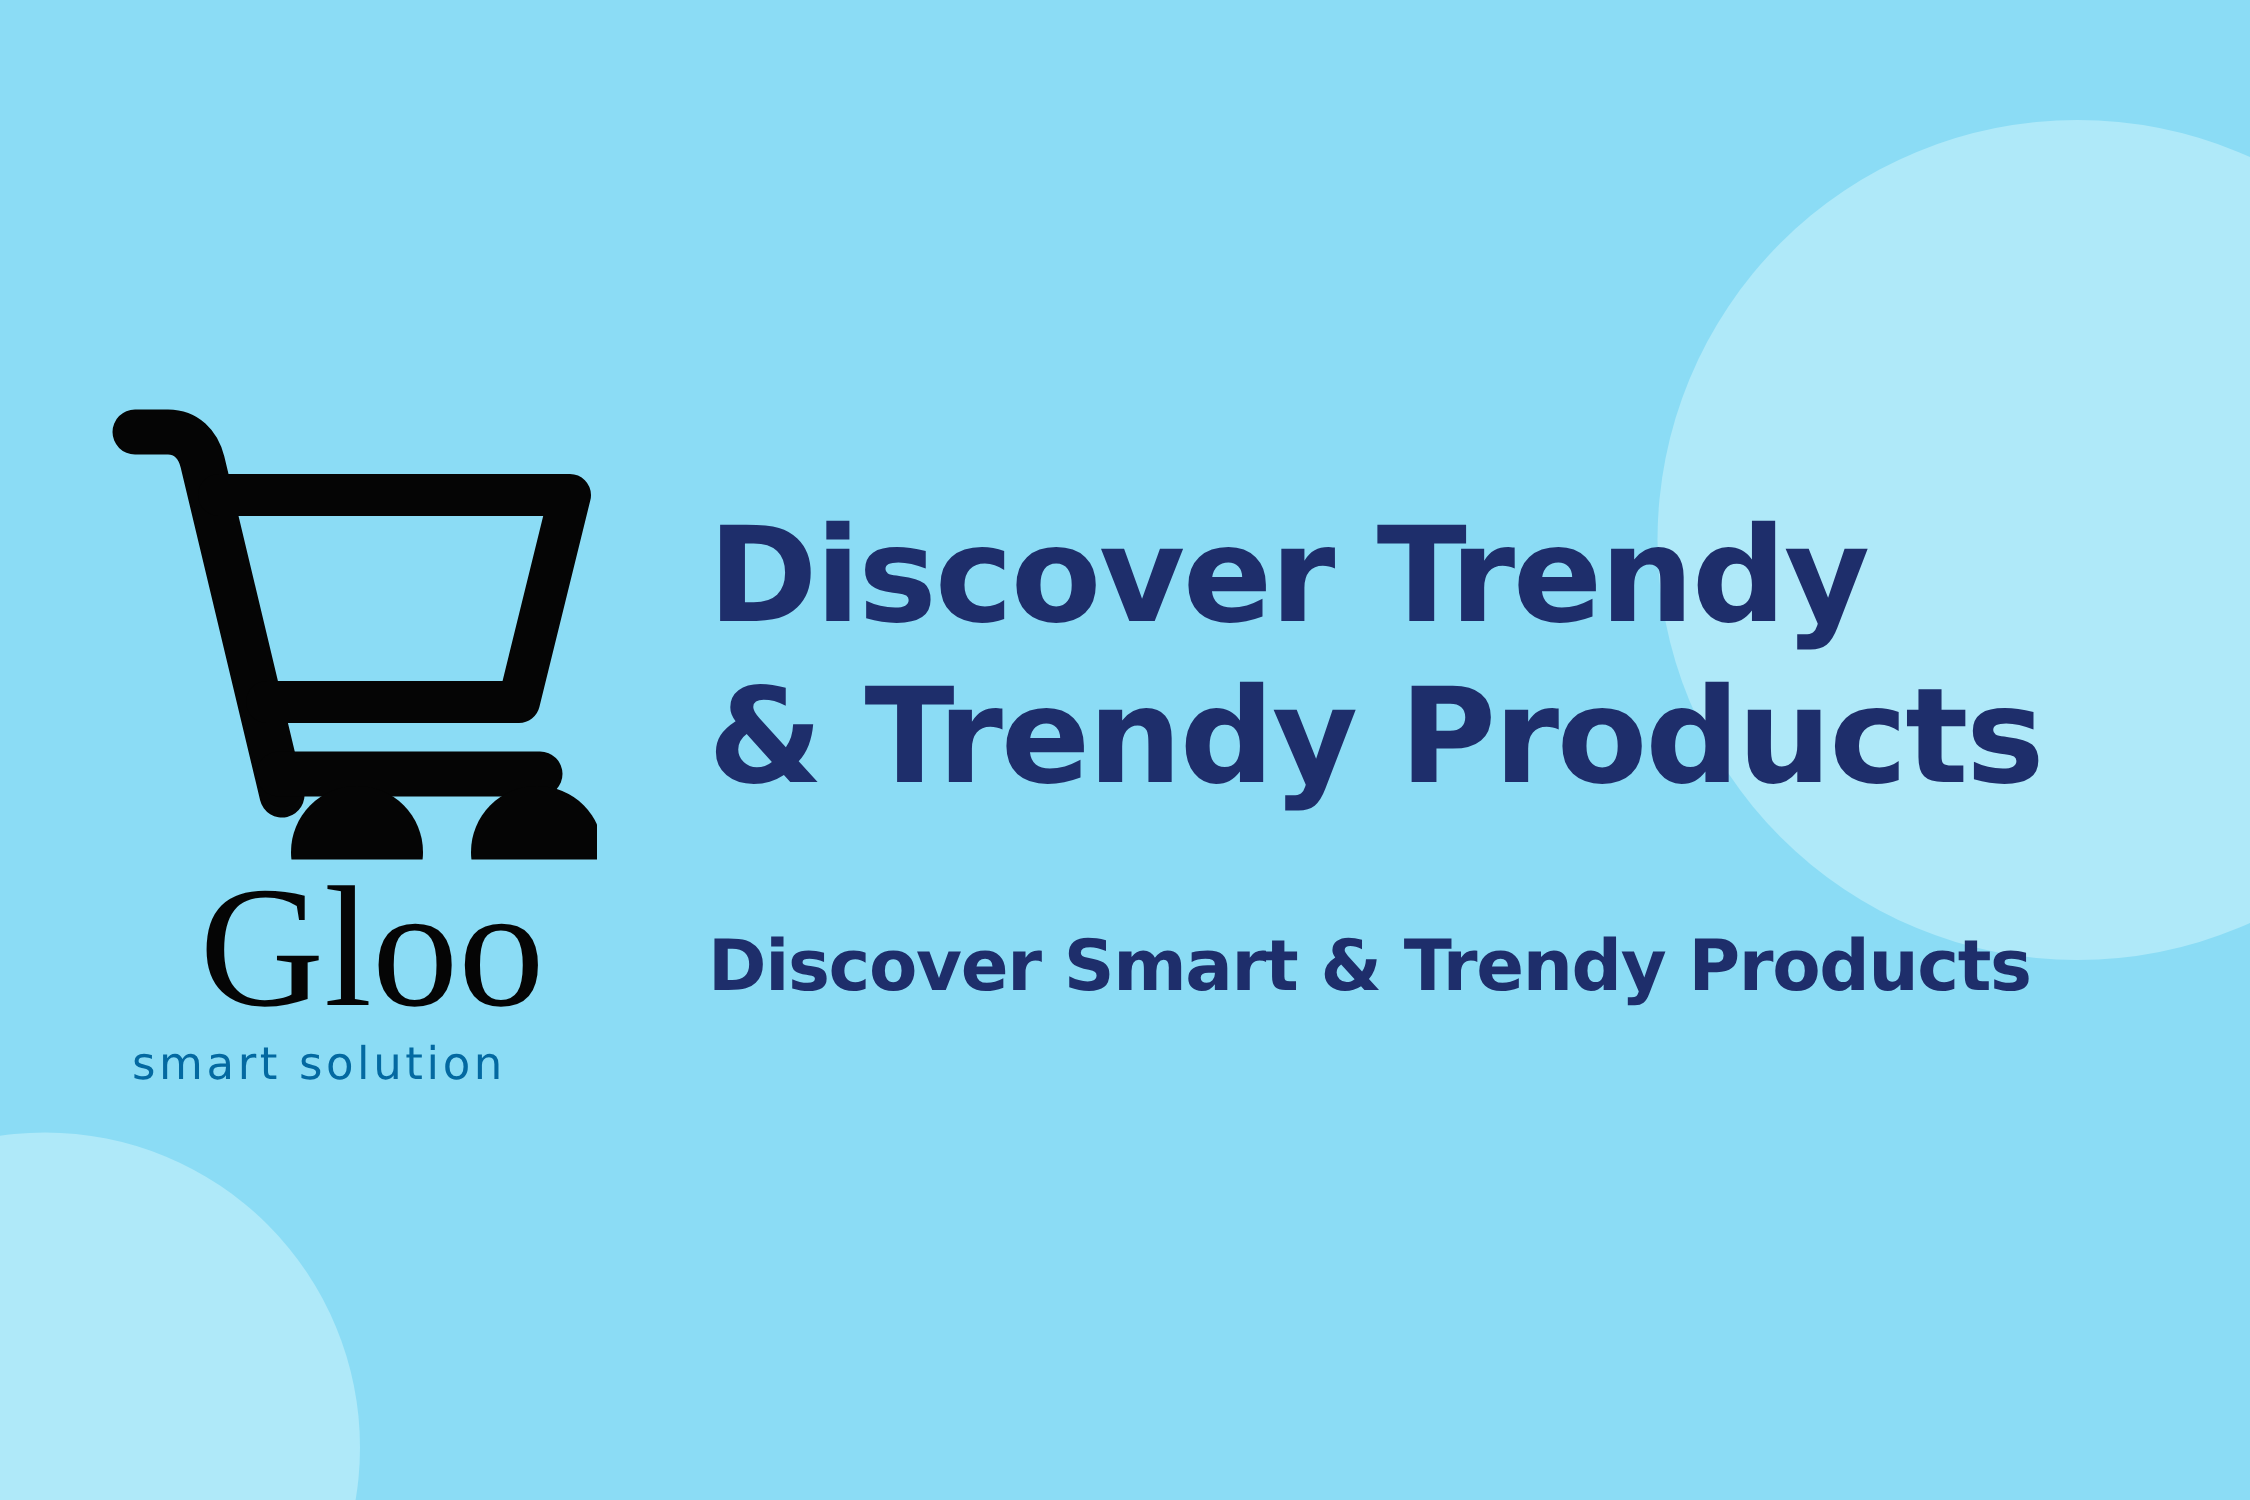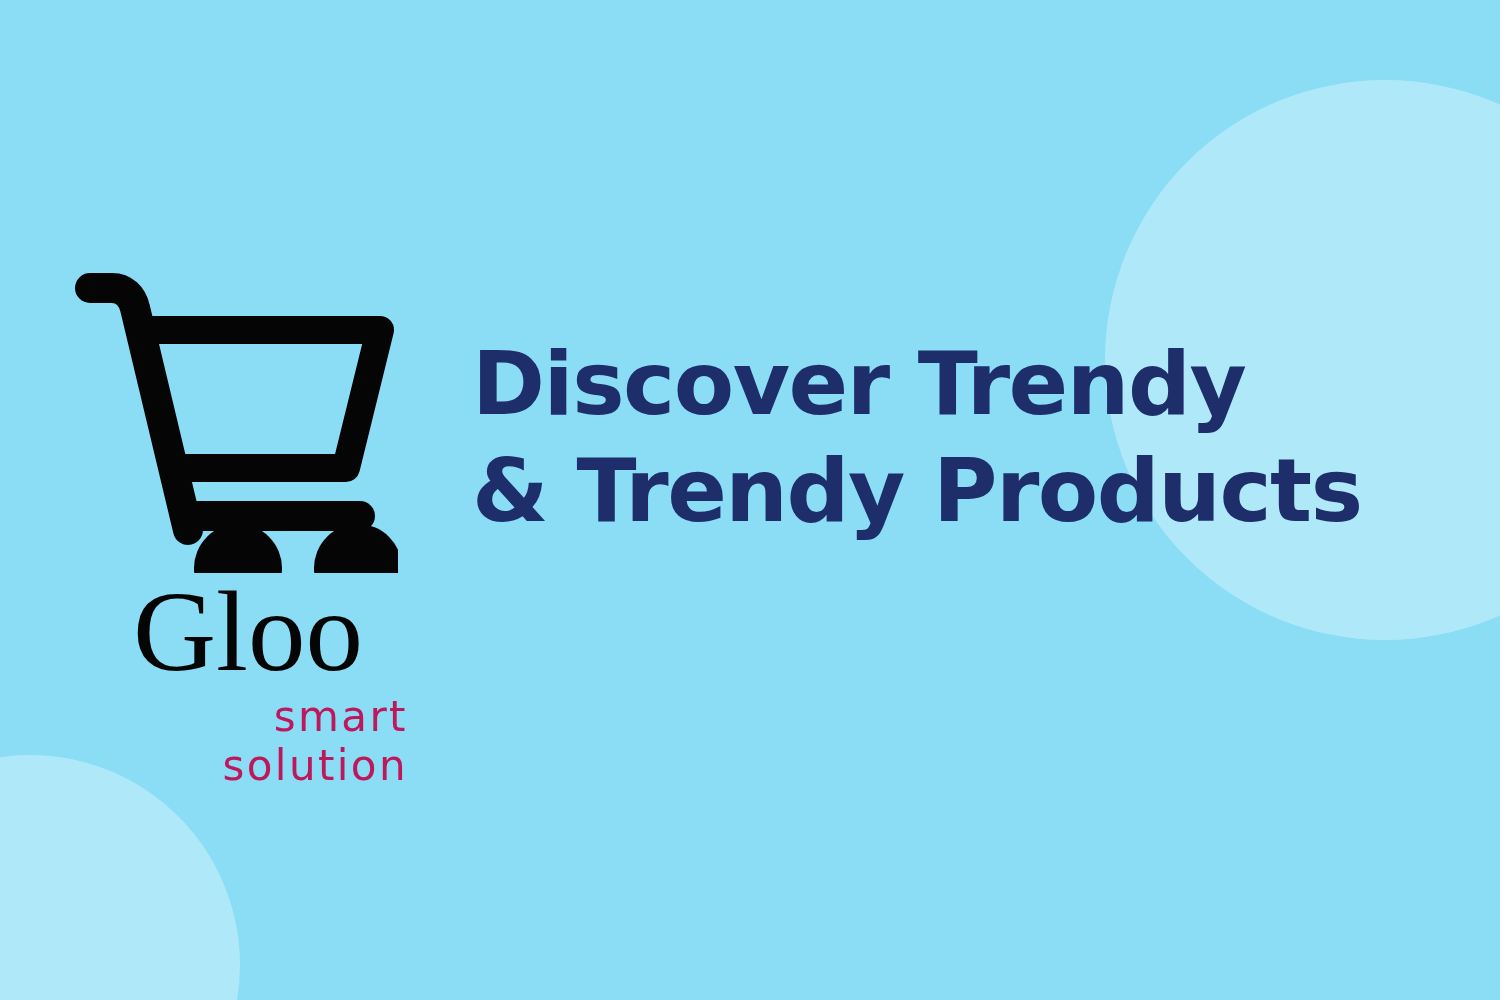--- a/index.html
+++ b/index.html
@@ -68,24 +68,24 @@
     font-size: 115px;
     line-height: 0.93;
     letter-spacing: 0px;
     margin-top: 6px;
     margin-left: 20px;
     font-weight: 400;
   }
 
   #logo-tagline {
     display: block;
-    text-align: right;
-    color: #be185d;
+    text-align: left;
+    color: #0369a1;
     font-family: "DejaVu Sans", sans-serif;
-    font-size: 42px;
+    font-size: 30px;
     letter-spacing: 2.4px;
     margin-top: 6px;
     margin-left: 20px;
     font-weight: 400;
   }
 
   
   #text-block {
     position: absolute;
     left: 472px;
@@ -148,15 +148,16 @@
     </span>
 
     <span id="logo-wordmark">Gloo</span>
 
     <span id="logo-tagline">smart solution</span>
   </div>
 
   <div id="text-block">
     <span class="headline-line">Discover Trendy</span>
     <span class="headline-line">&amp; Trendy Products</span>
+    <span id="subheadline">Discover Smart &amp; Trendy Products</span>
   </div>
 
 </div>
 
 </body></html>

